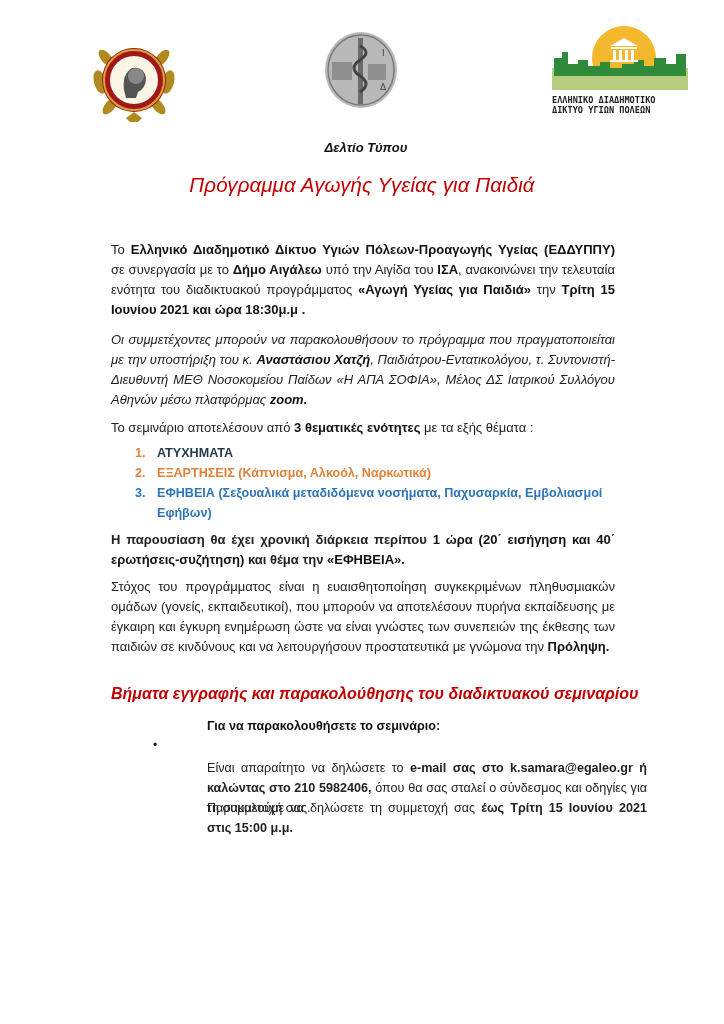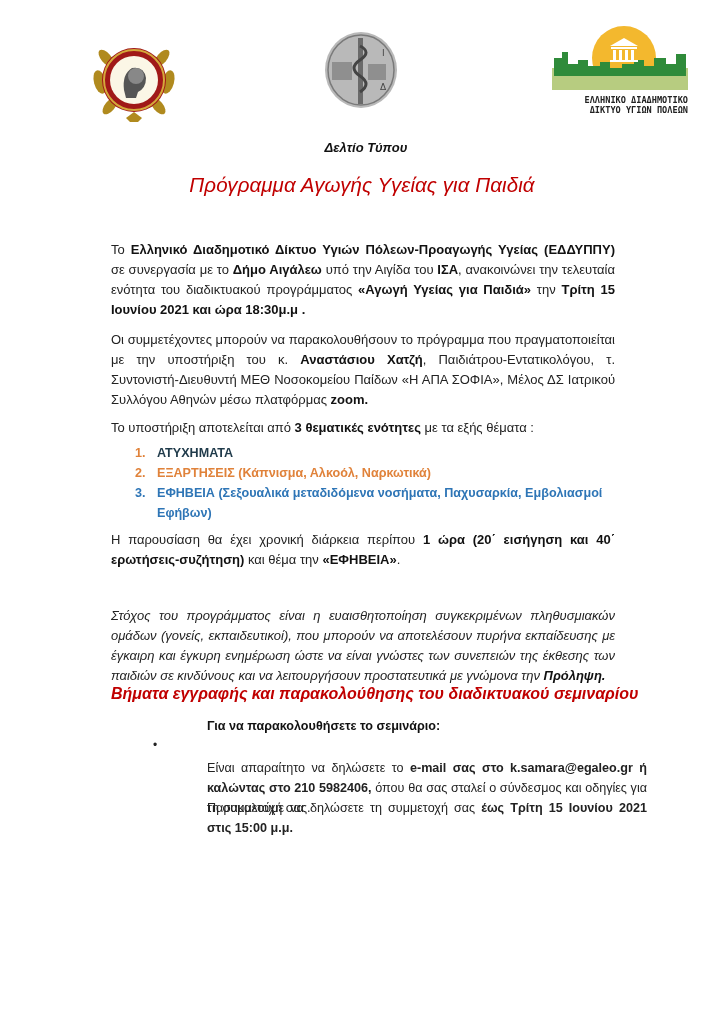--- a/index.html
+++ b/index.html
@@ -14,30 +14,30 @@
 
   .press { position: absolute; left: 4px; width: 724px; top: 140px; text-align: center;
            font-style: italic; font-weight: bold; font-size: 13px; color: #111; }
   .title { position: absolute; left: 0; width: 724px; top: 173px; text-align: center;
            font-style: italic; font-size: 20.5px; color: #c00000; letter-spacing: 0.1px; }
 
   .body-text { position: absolute; left: 111px; width: 504px; font-size: 13px; line-height: 20px;
                text-align: justify; color: #222; }
   .body-text b { color: #111; }
   .p1 { top: 240px; }
-  .p2 { top: 330px; }
+  .p2 { top: 330px; font-style: italic; }
   .p3 { top: 418px; }
   .list { position: absolute; left: 135px; width: 480px; top: 443px; font-size: 12.6px; line-height: 20px; font-weight: bold; }
   .list .li { display: flex; }
   .list .num { width: 22px; flex: none; }
   .li1 { color: #1f3a4a; } .li1 .num { color: #e0823a; }
   .li2 { color: #e0823a; }
   .li3 { color: #2e75b6; }
-  .p4 { top: 530px; }
-  .p5 { top: 606px; font-style: italic; }
+  .p4 { top: 530px; font-weight: bold; }
+  .p5 { top: 577px; }
   .section { position: absolute; left: 111px; top: 685px; font-style: italic; font-weight: bold;
              font-size: 16px; color: #c00000; }
   .reg { position: absolute; left: 175px; width: 440px; font-size: 12.6px; line-height: 20px; text-align: justify; color: #222; padding-left: 32px; }
   .reg-h { top: 716px; font-weight: bold; color: #111; }
   .reg-b { top: 758px; }
   .bullet { position: absolute; left: 153px; top: 738px; font-size: 12px; }
   .reg-c { top: 798px; }
 </style>
 </head>
 <body>
@@ -80,39 +80,39 @@
       <g fill="#ffffff">
         <path d="M58 22 L72 14 L86 22 Z"></path>
         <rect x="59" y="23" width="26" height="2"></rect>
         <rect x="61" y="26" width="3" height="10"></rect>
         <rect x="67" y="26" width="3" height="10"></rect>
         <rect x="73" y="26" width="3" height="10"></rect>
         <rect x="79" y="26" width="3" height="10"></rect>
         <rect x="58" y="36" width="28" height="2"></rect>
       </g>
     </svg>
-    <div style="font-family:'DejaVu Sans Mono', monospace; font-size:8.6px; line-height:10px; color:#222; font-weight:bold; text-align:right; margin-top:1px;">
+    <div style="font-family:'DejaVu Sans Mono', monospace; font-size:8.6px; line-height:10px; color:#222; font-weight:bold; text-align:left; margin-top:1px;">
       <div>ΕΛΛΗΝΙΚΟ ΔΙΑΔΗΜΟΤΙΚΟ</div>
       <div>ΔΙΚΤΥΟ ΥΓΙΩΝ ΠΟΛΕΩΝ</div>
     </div>
   </div>
 
   <div class="press">Δελτίο Τύπου</div>
   <div class="title">Πρόγραμμα Αγωγής Υγείας για Παιδιά</div>
 
   <div class="body-text p1">
     <span>Το </span><b>Ελληνικό Διαδημοτικό Δίκτυο Υγιών Πόλεων-Προαγωγής Υγείας</b><span> </span><b>(ΕΔΔΥΠΠΥ)</b><span> σε συνεργασία με το </span><b>Δήμο Αιγάλεω</b><span> υπό την Αιγίδα του </span><b>ΙΣΑ</b><span>, ανακοινώνει την τελευταία ενότητα του διαδικτυακού προγράμματος </span><b>«Αγωγή Υγείας για Παιδιά»</b><span> την </span><b>Τρίτη 15 Ιουνίου 2021 και ώρα 18:30μ.μ .</b>
   </div>
 
   <div class="body-text p2">
     <span>Οι συμμετέχοντες μπορούν να παρακολουθήσουν το πρόγραμμα που πραγματοποιείται με την υποστήριξη του κ. </span><b>Αναστάσιου Χατζή</b><span>, Παιδιάτρου-Εντατικολόγου, τ. Συντονιστή-Διευθυντή ΜΕΘ Νοσοκομείου Παίδων «Η ΑΠΑ ΣΟΦΙΑ», Μέλος ΔΣ Ιατρικού Συλλόγου Αθηνών μέσω πλατφόρμας </span><b>zoom.</b>
   </div>
 
   <div class="body-text p3">
-    <span>Το υποστήριξη αποτελείται από </span><b>3 θεματικές ενότητες</b><span> με τα εξής θέματα :</span>
+    <span>Το σεμινάριο αποτελέσουν από </span><b>3 θεματικές ενότητες</b><span> με τα εξής θέματα :</span>
   </div>
 
   <div class="list">
     <div class="li li1">
       <span class="num">1.</span>
       <span>ΑΤΥΧΗΜΑΤΑ</span>
     </div>
     <div class="li li2">
       <span class="num">2.</span>
       <span>ΕΞΑΡΤΗΣΕΙΣ (Κάπνισμα, Αλκοόλ, Ναρκωτικά)</span>

